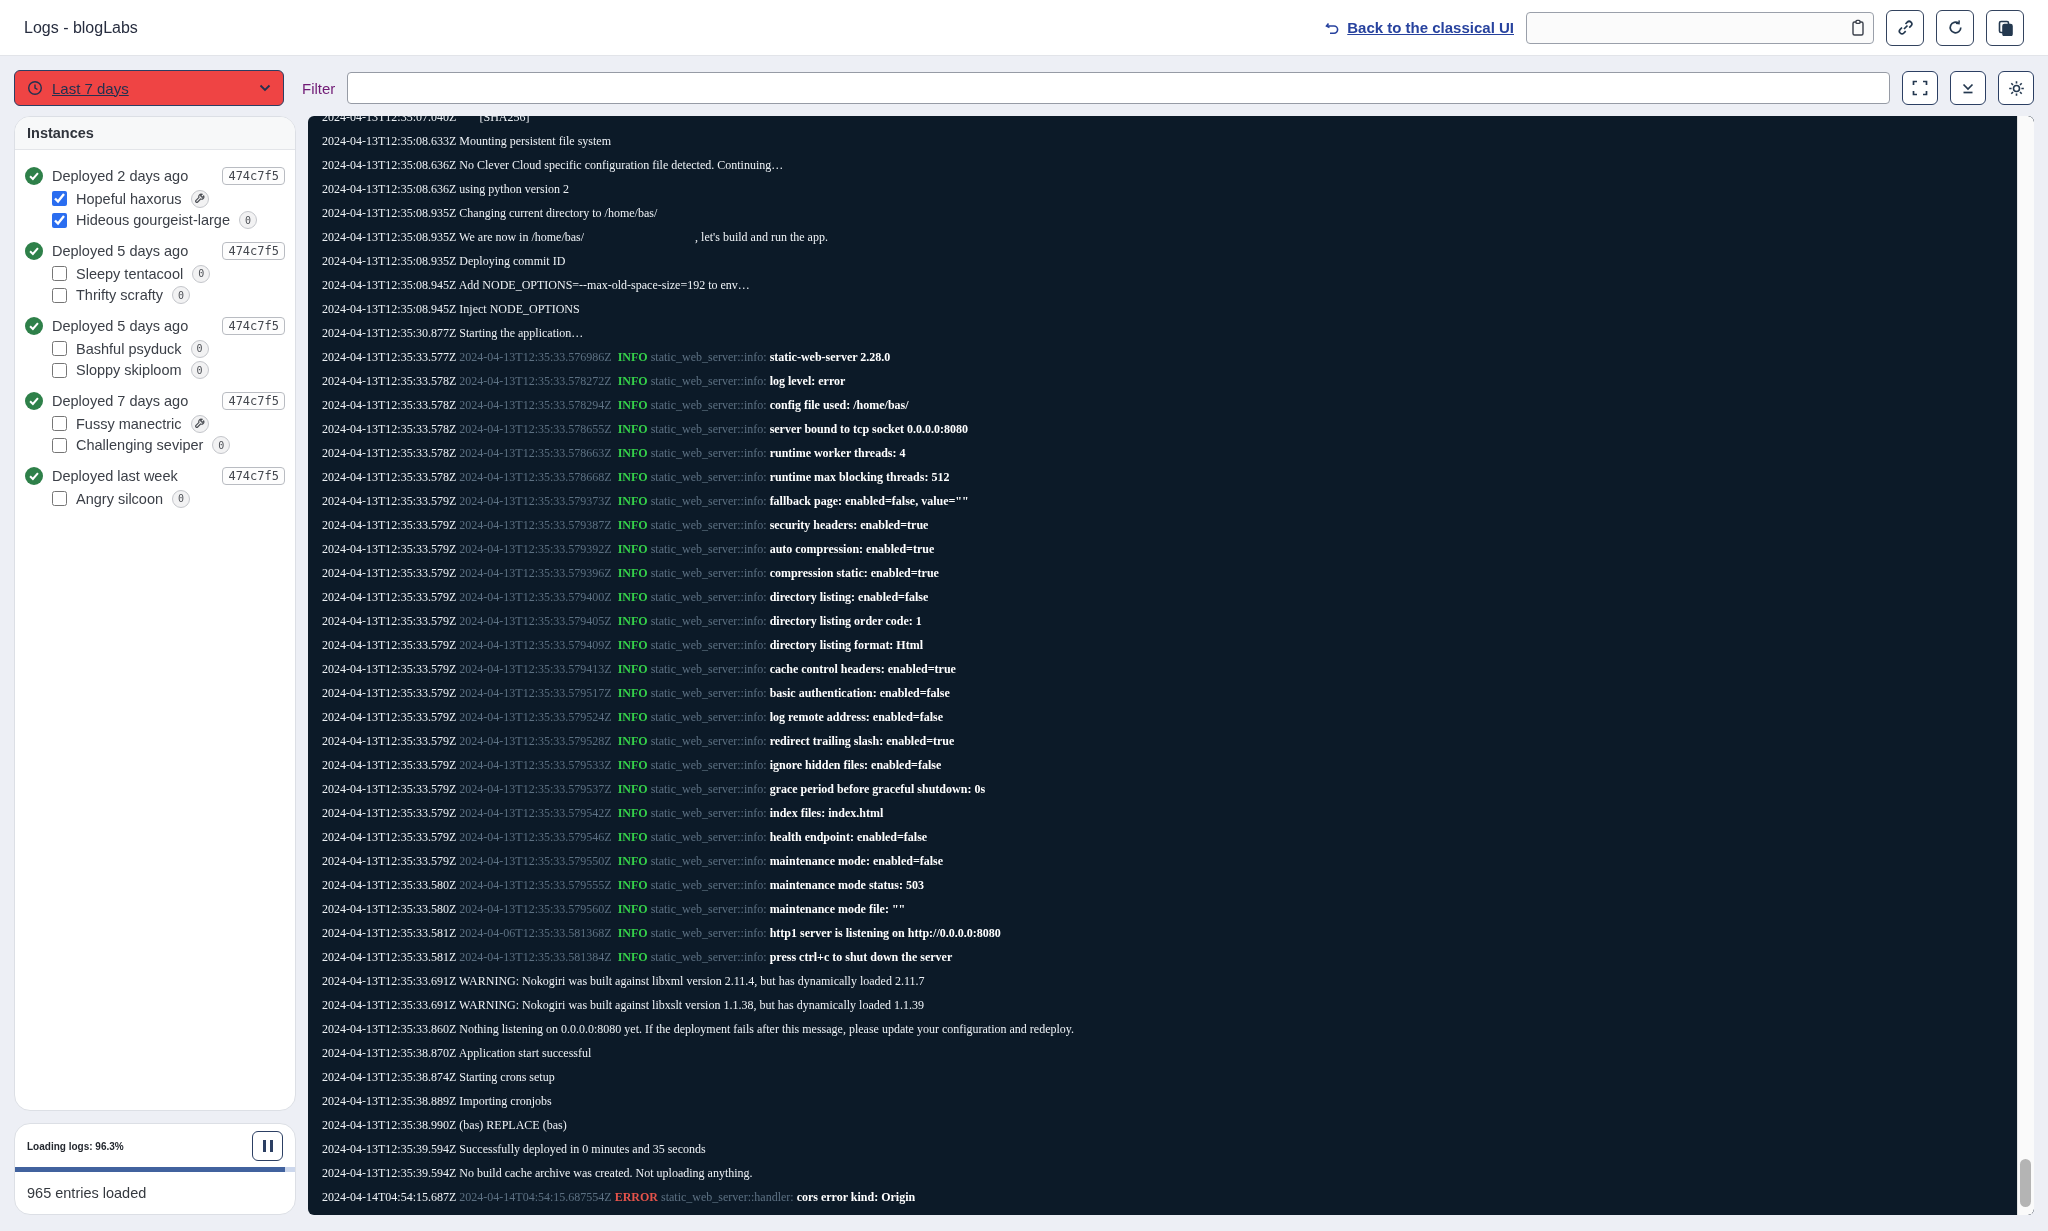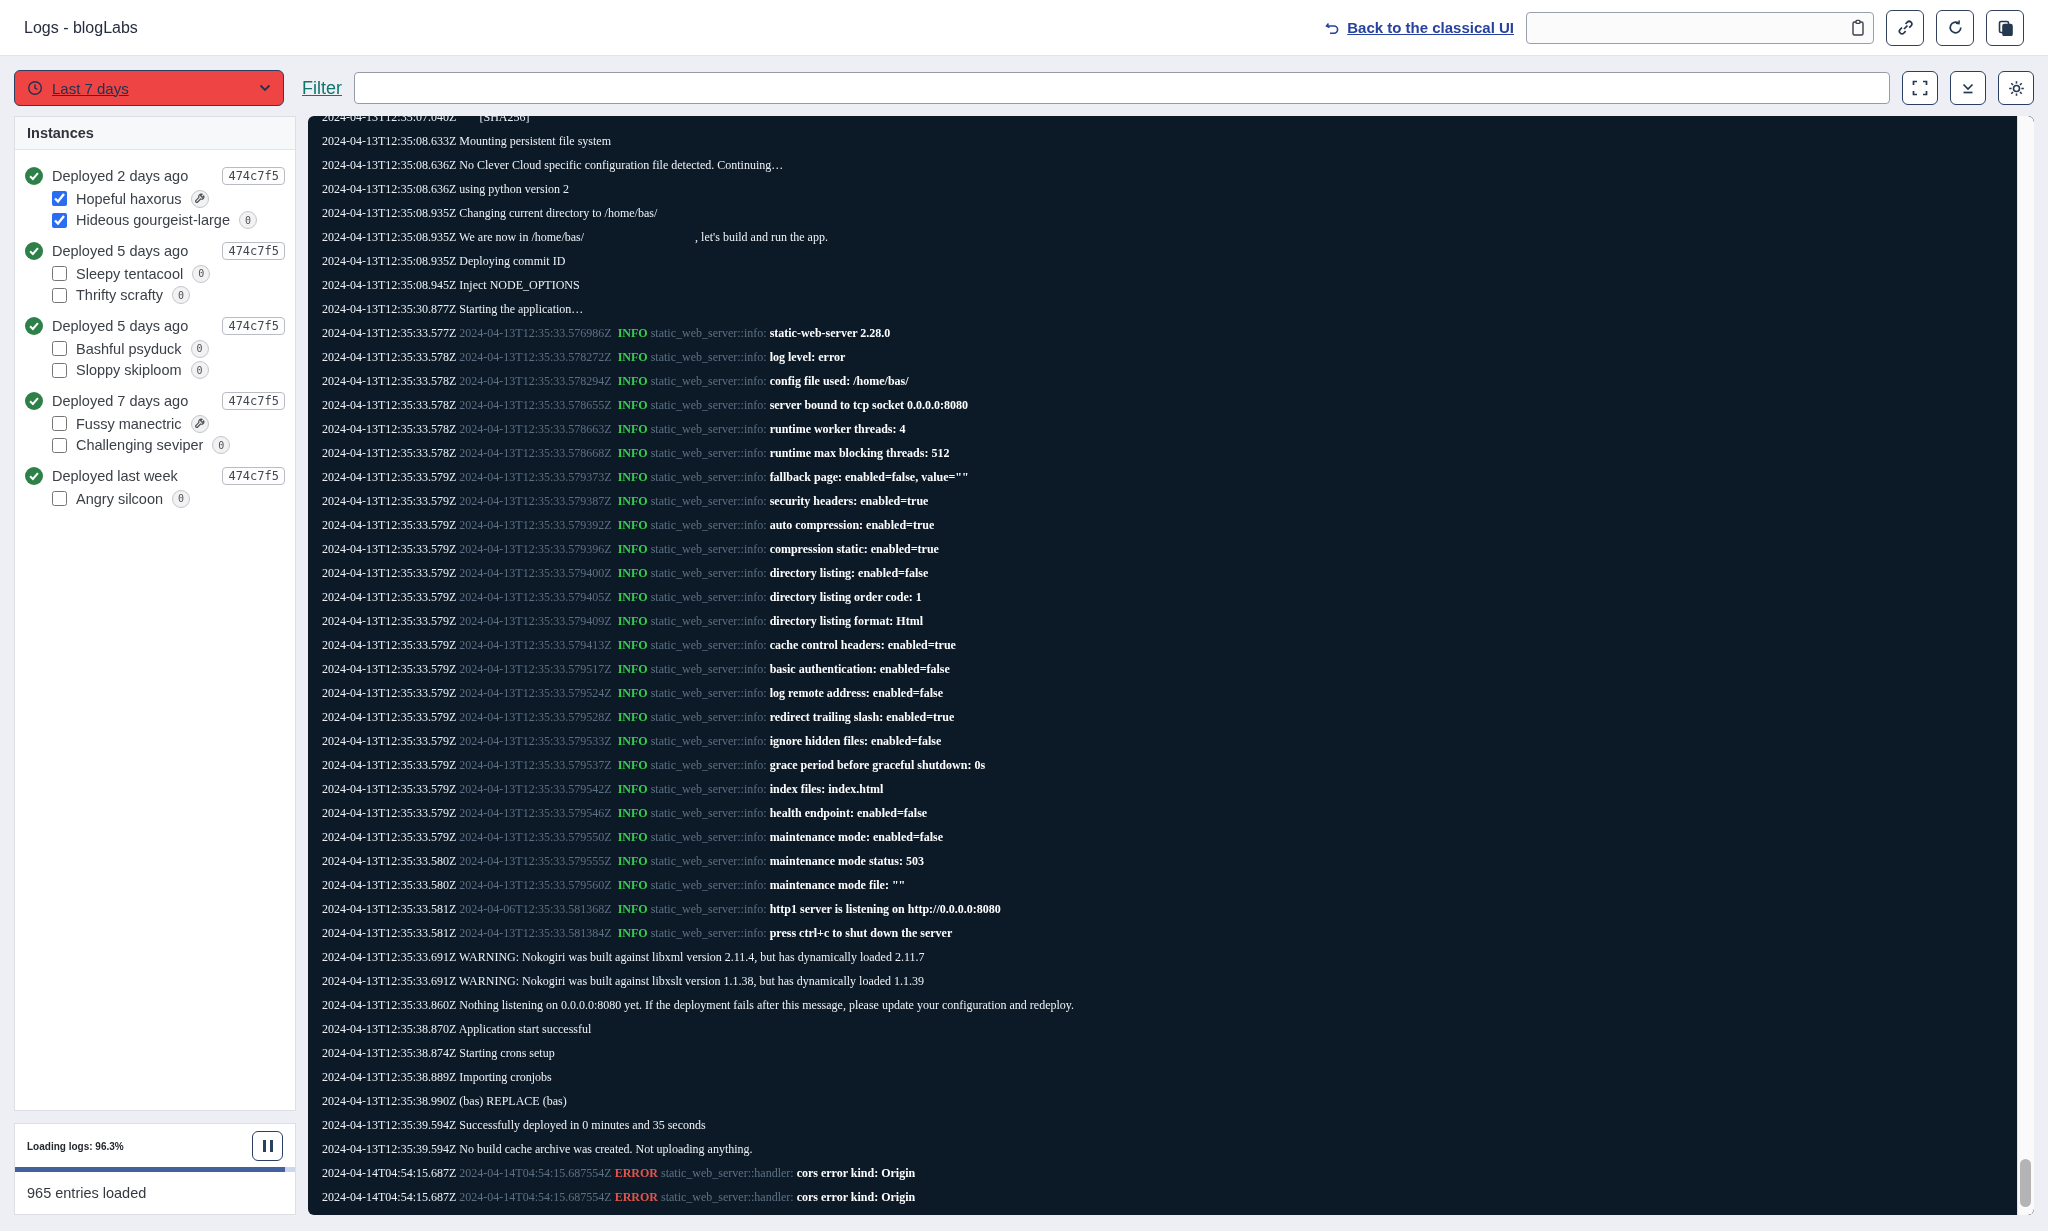--- a/index.html
+++ b/index.html
@@ -35,35 +35,35 @@
   }
   
   .content { padding:14px 14px 16px; height:1175px; display:flex; flex-direction:column; }
   .toolbar { display:flex; align-items:center; gap:12px; margin-bottom:10px; }
   .range-btn {
     width:270px; height:36px; border:1.5px solid #2c3f63; border-radius:6px;
     background:#ef4444; display:flex; align-items:center; gap:9px; padding:0 12px;
     font-size:15px; color:#22314f; cursor:pointer;text-decoration:underline;
   }
   .range-btn .grow { flex:1; text-align:left; }
-  .filter-label { font-size:18px; color:#0f766e; margin-left:6px;text-decoration:underline; }
+  .filter-label { font-size:15px; color:#701a75; margin-left:6px; }
   .filter-input {
     flex:1; height:32px; border:1px solid #969ba5; border-radius:4px;
     background:#fff; padding:0 10px; font-size:14px;
     font-family:"Liberation Sans",sans-serif;
   }
   .toolbar-btn {
     width:36px; height:34px; border:1px solid #2c3f63; border-radius:6px;
     background:#fff; display:flex; align-items:center; justify-content:center;
     cursor:pointer; padding:0;
   }
   
   .main { flex:1; display:flex; gap:12px; min-height:0; }
   .sidebar { width:282px; display:flex; flex-direction:column; gap:12px; }
-  .panel { background:#fff; border:1px solid #dcdfe5; border-radius:0; overflow:hidden; }
+  .panel { background:#fff; border:1px solid #dcdfe5; border-radius:16px; overflow:hidden; }
   .instances-panel { flex:1; display:flex; flex-direction:column; }
   .panel-header {
     background:#f7f8f9; border-bottom:1px solid #e3e5e9;
     padding:8px 12px; font-weight:bold; font-size:14.5px; color:#30343c;
   }
   .groups { padding:13px 10px; overflow:hidden; flex:1; }
   .group { margin-bottom:7px; }
   .group-row { display:flex; align-items:center; gap:9px; height:25px; }
   .group-label { font-size:14.5px; color:#3c4048; flex:1; }
   .commit-badge {
@@ -342,20 +342,21 @@
     <div class="log-panel">
       <div class="log-scroll">
         <div class="log-inner">
             <div class="log-line"><span class="seg-ts">2024-04-13T12:35:07.040Z</span><span class="seg-plain"> '      [SHA256]       '</span></div>
             <div class="log-line"><span class="seg-ts">2024-04-13T12:35:08.633Z</span><span class="seg-plain"> Mounting persistent file system</span></div>
             <div class="log-line"><span class="seg-ts">2024-04-13T12:35:08.636Z</span><span class="seg-plain"> No Clever Cloud specific configuration file detected. Continuing…</span></div>
             <div class="log-line"><span class="seg-ts">2024-04-13T12:35:08.636Z</span><span class="seg-plain"> using python version 2</span></div>
             <div class="log-line"><span class="seg-ts">2024-04-13T12:35:08.935Z</span><span class="seg-plain"> Changing current directory to /home/bas/</span></div>
             <div class="log-line"><span class="seg-ts">2024-04-13T12:35:08.935Z</span><span class="seg-plain"> We are now in /home/bas/                                     , let's build and run the app.</span></div>
             <div class="log-line"><span class="seg-ts">2024-04-13T12:35:08.935Z</span><span class="seg-plain"> Deploying commit ID</span></div>
+            <div class="log-line"><span class="seg-ts">2024-04-13T12:35:08.945Z</span><span class="seg-plain"> Add NODE_OPTIONS=--max-old-space-size=192 to env…</span></div>
             <div class="log-line"><span class="seg-ts">2024-04-13T12:35:08.945Z</span><span class="seg-plain"> Inject NODE_OPTIONS</span></div>
             <div class="log-line"><span class="seg-ts">2024-04-13T12:35:30.877Z</span><span class="seg-plain"> Starting the application…</span></div>
             <div class="log-line"><span class="seg-ts">2024-04-13T12:35:33.577Z</span><span class="seg-dim"> 2024-04-13T12:35:33.576986Z  </span><span class="seg-info">INFO</span><span class="seg-dim"> static_web_server::info: </span><span class="seg-msg">static-web-server 2.28.0</span></div>
             <div class="log-line"><span class="seg-ts">2024-04-13T12:35:33.578Z</span><span class="seg-dim"> 2024-04-13T12:35:33.578272Z  </span><span class="seg-info">INFO</span><span class="seg-dim"> static_web_server::info: </span><span class="seg-msg">log level: error</span></div>
             <div class="log-line"><span class="seg-ts">2024-04-13T12:35:33.578Z</span><span class="seg-dim"> 2024-04-13T12:35:33.578294Z  </span><span class="seg-info">INFO</span><span class="seg-dim"> static_web_server::info: </span><span class="seg-msg">config file used: /home/bas/</span></div>
             <div class="log-line"><span class="seg-ts">2024-04-13T12:35:33.578Z</span><span class="seg-dim"> 2024-04-13T12:35:33.578655Z  </span><span class="seg-info">INFO</span><span class="seg-dim"> static_web_server::info: </span><span class="seg-msg">server bound to tcp socket 0.0.0.0:8080</span></div>
             <div class="log-line"><span class="seg-ts">2024-04-13T12:35:33.578Z</span><span class="seg-dim"> 2024-04-13T12:35:33.578663Z  </span><span class="seg-info">INFO</span><span class="seg-dim"> static_web_server::info: </span><span class="seg-msg">runtime worker threads: 4</span></div>
             <div class="log-line"><span class="seg-ts">2024-04-13T12:35:33.578Z</span><span class="seg-dim"> 2024-04-13T12:35:33.578668Z  </span><span class="seg-info">INFO</span><span class="seg-dim"> static_web_server::info: </span><span class="seg-msg">runtime max blocking threads: 512</span></div>
             <div class="log-line"><span class="seg-ts">2024-04-13T12:35:33.579Z</span><span class="seg-dim"> 2024-04-13T12:35:33.579373Z  </span><span class="seg-info">INFO</span><span class="seg-dim"> static_web_server::info: </span><span class="seg-msg">fallback page: enabled=false, value=""</span></div>
             <div class="log-line"><span class="seg-ts">2024-04-13T12:35:33.579Z</span><span class="seg-dim"> 2024-04-13T12:35:33.579387Z  </span><span class="seg-info">INFO</span><span class="seg-dim"> static_web_server::info: </span><span class="seg-msg">security headers: enabled=true</span></div>

